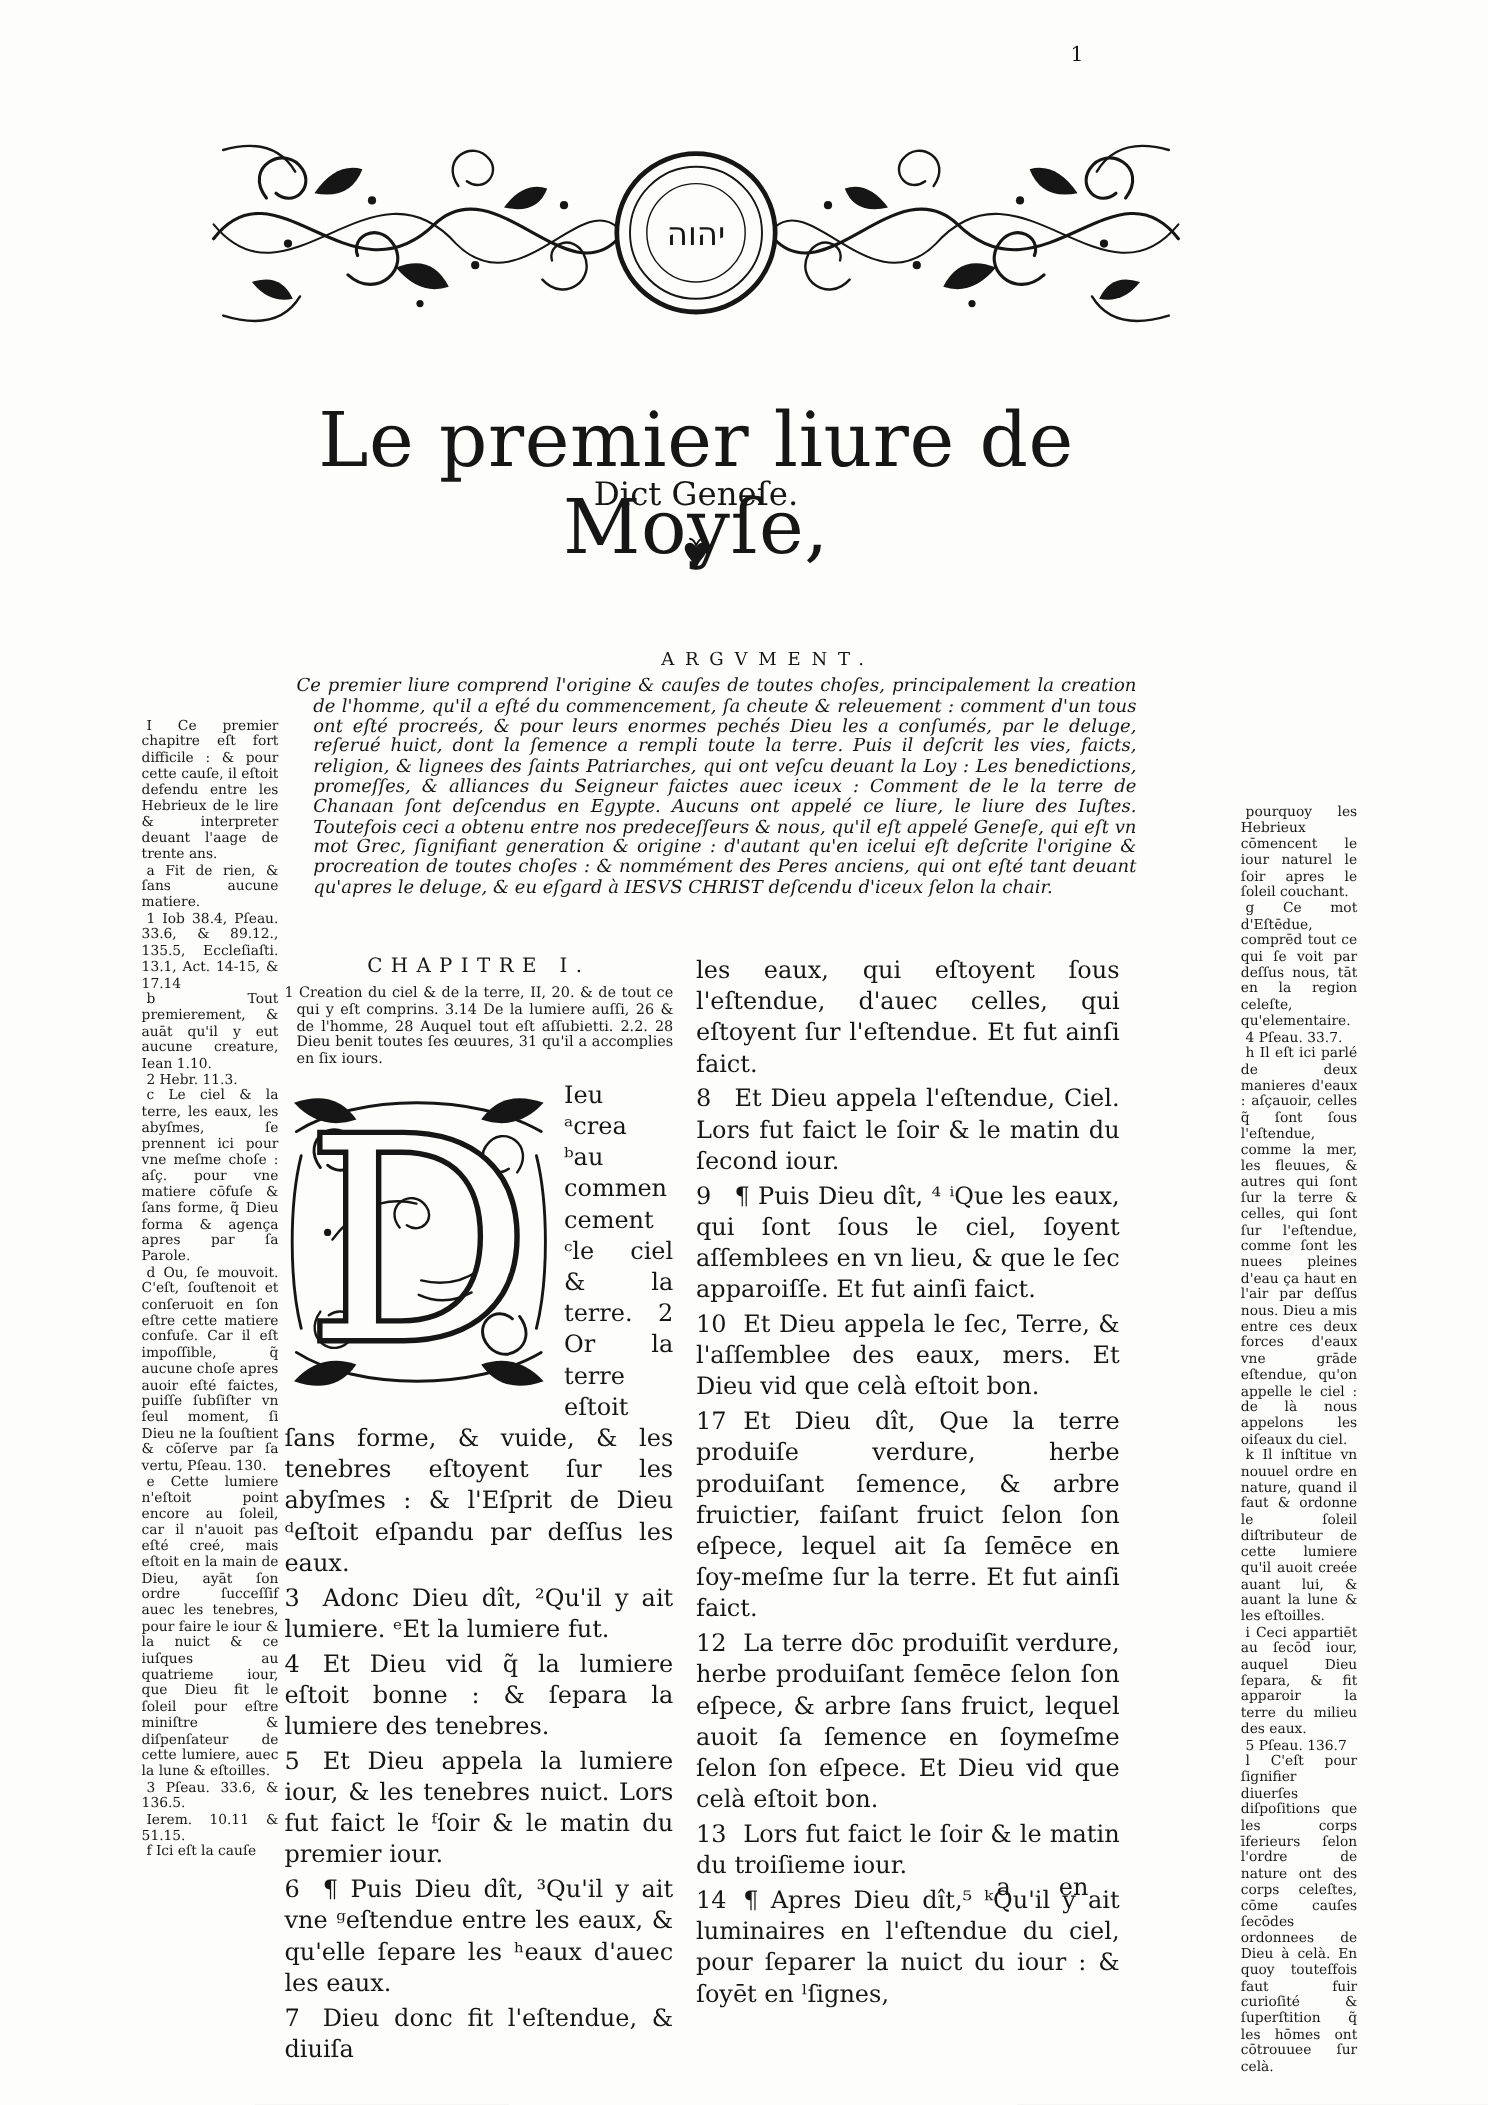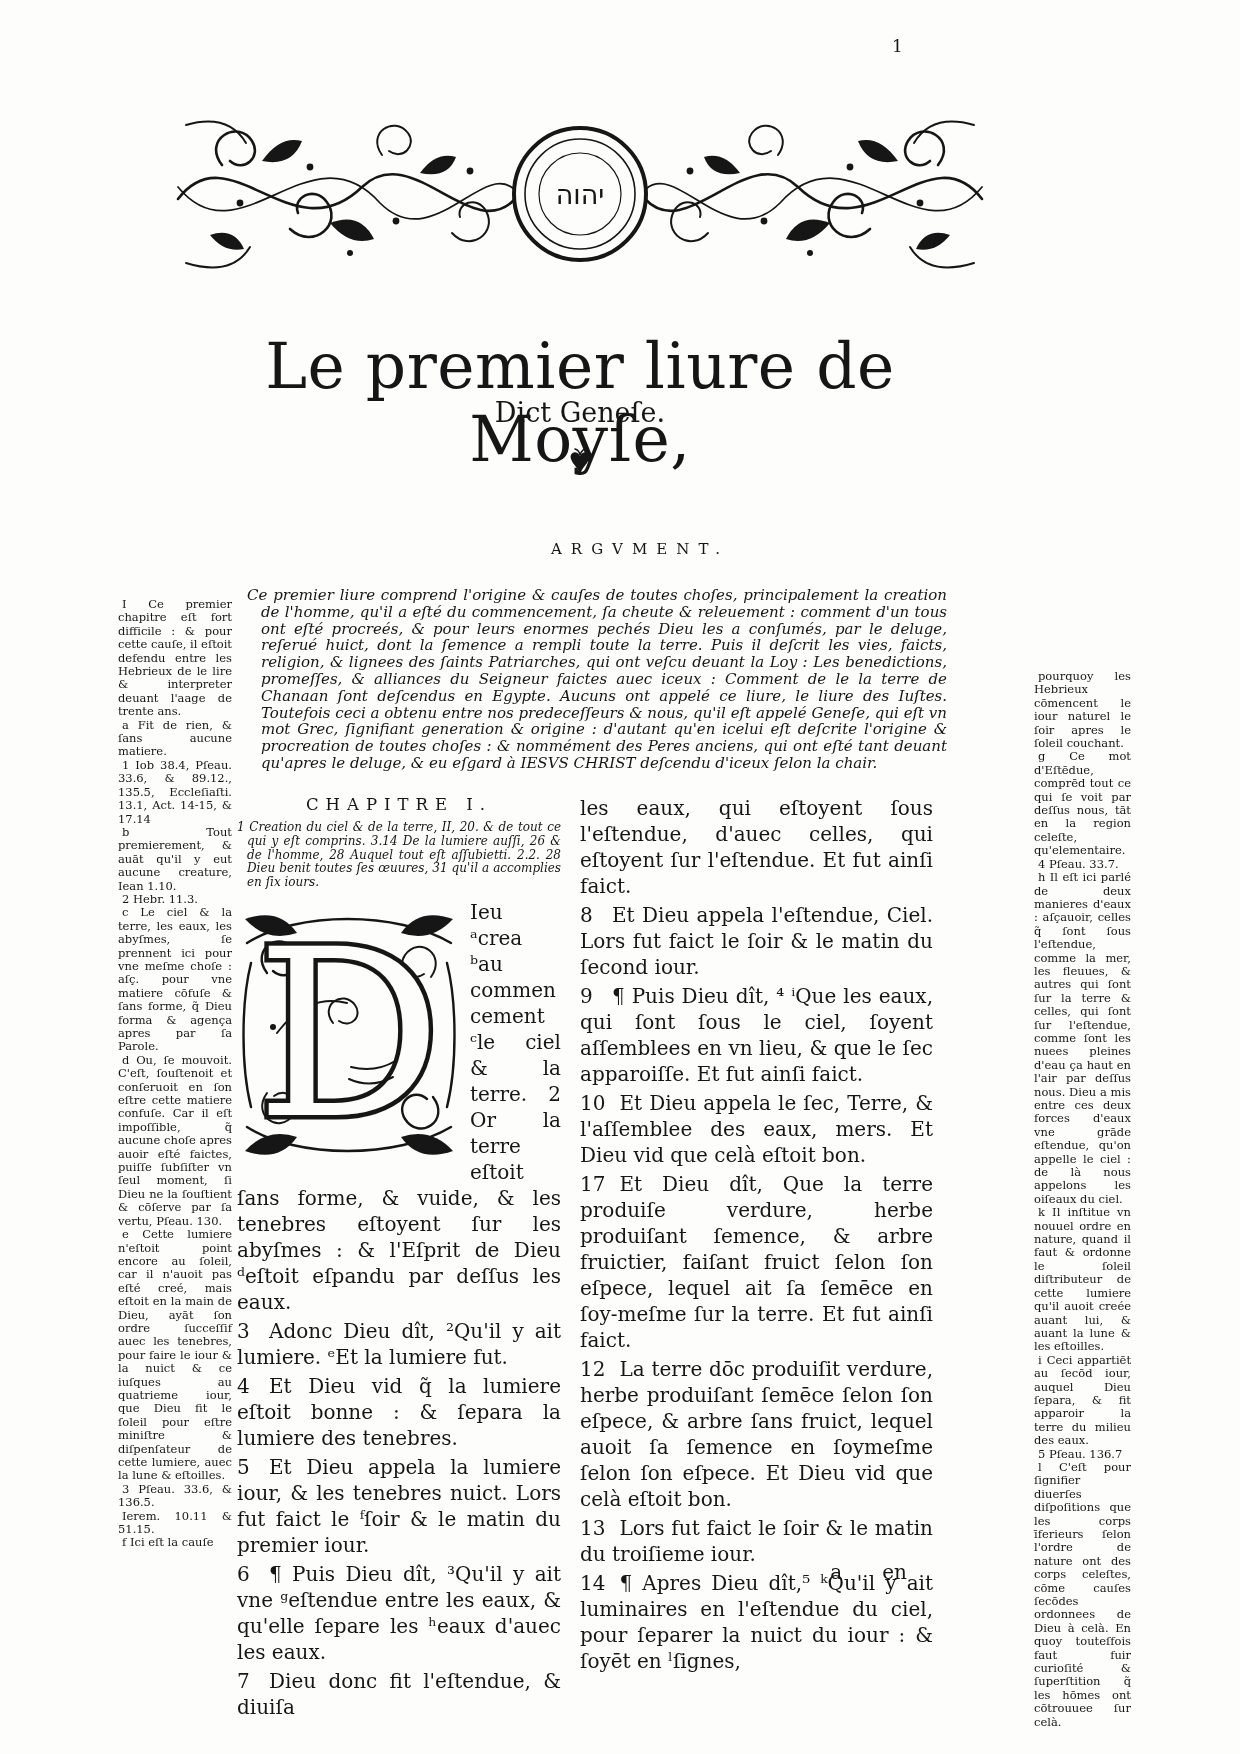--- a/index.html
+++ b/index.html
@@ -11,32 +11,32 @@
   }
   .pagenum{position:absolute;left:858px;top:36px;width:80px;text-align:center;font-size:17px;letter-spacing:1px;}
   .headpiece{position:absolute;left:170px;top:103px;width:820px;height:182px;}
   .title{position:absolute;left:170px;top:330px;width:820px;margin:0;text-align:center;
          font-size:63px;font-weight:normal;letter-spacing:.5px;}
   .subtitle{position:absolute;left:170px;top:397px;width:820px;margin:0;text-align:center;
          font-size:27px;font-weight:normal;}
   .fleuron{position:absolute;left:170px;top:447px;width:820px;height:32px;text-align:center;}
   .arg-head{position:absolute;left:245px;top:540px;width:790px;text-align:center;
          font-size:15px;letter-spacing:9px;}
-  .arg-body{position:absolute;left:247px;top:587px;width:686px;margin:0;
+  .arg-body{position:absolute;left:247px;top:563px;width:686px;margin:0;
          font-style:italic;font-size:15px;line-height:16.8px;text-align:justify;
          padding-left:14px;text-indent:-14px;}
   .notes{position:absolute;font-size:11.5px;line-height:13.4px;text-align:justify;}
   .notes p{margin:0;text-indent:4px;}
   .notes-left{left:118px;top:598px;width:114px;}
   .notes-right{left:1034px;top:670px;width:97px;}
   .col{position:absolute;}
   .col1{left:237px;top:795px;width:324px;}
   .col2{left:580px;top:792px;width:353px;}
   .chap-head{text-align:center;font-size:16.5px;letter-spacing:7px;margin:0;}
-  .chap-sum{margin:7px 0 0 0;font-style:italic;font-size:12px;line-height:13.8px;text-align:justify;
+  .chap-sum{margin:7px 0 0 0;font-size:12px;line-height:13.8px;text-align:justify;
          padding-left:10px;text-indent:-10px;}
   .body1{margin-top:9px;}
   .dropcap{float:left;width:224px;height:264px;margin:4px 9px 3px 0;}
   .verse,.opening{margin:0;font-size:20px;line-height:26px;text-align:justify;}
   .opening{overflow-wrap:break-word;}
   .verse{margin-top:3px;}
   .vnum{display:inline-block;min-width:18px;margin-right:14px;}
   .catchword{position:absolute;left:580px;top:1560px;width:353px;display:flex;
          justify-content:flex-end;gap:40px;padding-right:26px;box-sizing:border-box;
          font-size:20px;}

